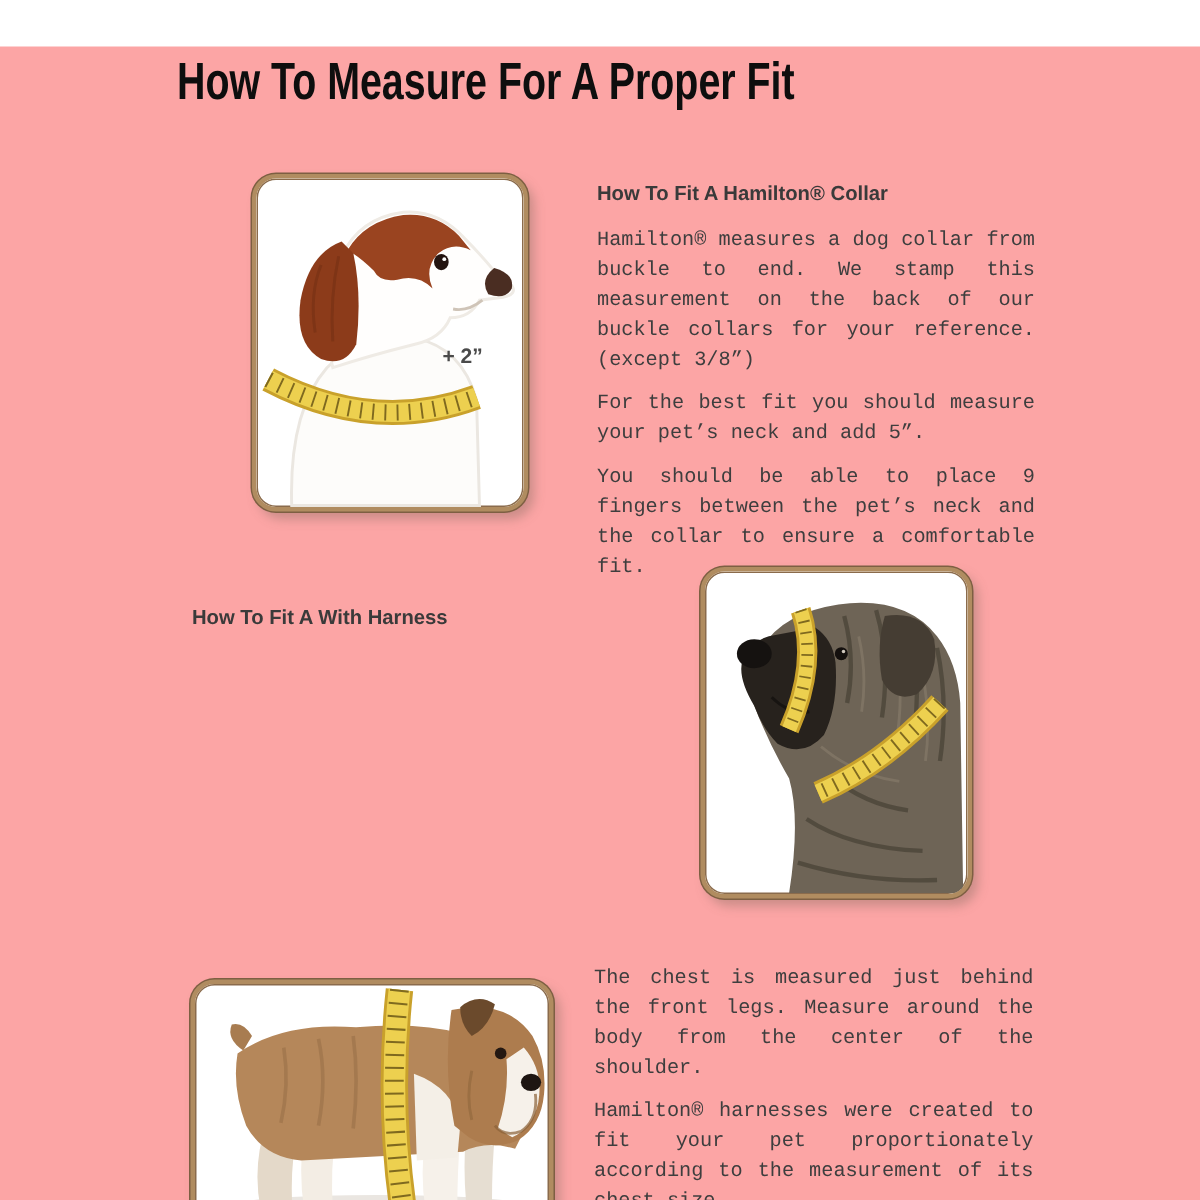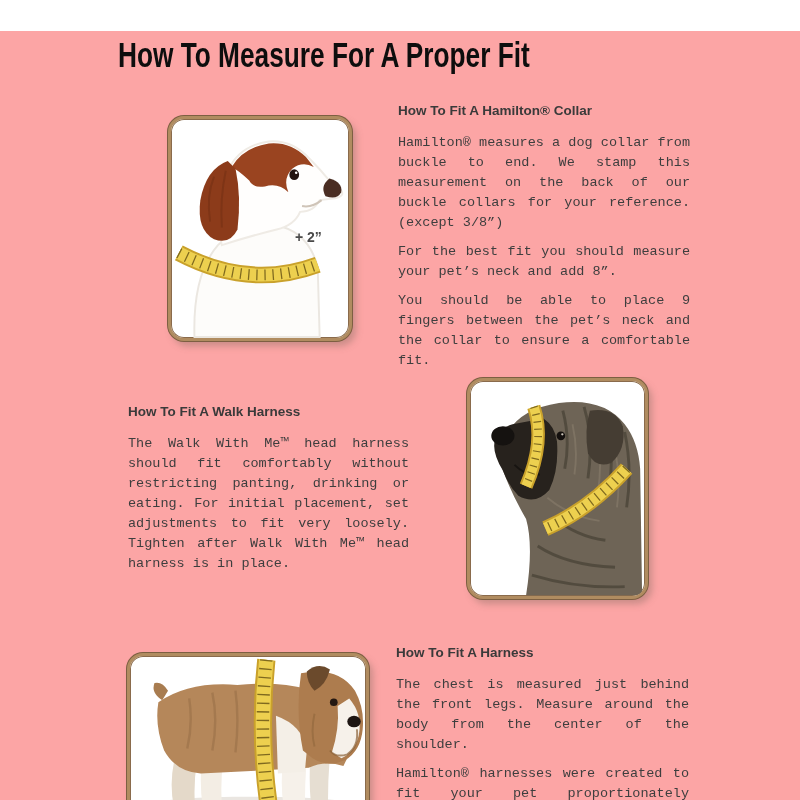--- a/index.html
+++ b/index.html
@@ -55,30 +55,29 @@
 
       <g>
         <path d="M8 136 Q80 174 150 148" stroke="#c9a12b" stroke-width="17" fill="none"></path>
         <path d="M8 136 Q80 174 150 148" stroke="#edd04f" stroke-width="13" fill="none"></path>
         <path d="M8 136 Q80 174 150 148" stroke="#5a470f" stroke-width="11" stroke-dasharray="1.3 7" fill="none" opacity=".75"></path>
       </g>
     </svg>
     <span class="tape-note">+ 2”</span>
   </div>
 
-  <div class="text-block" style="left:398px;top:70px;width:292px;">
+  <div class="text-block" style="left:398px;top:88px;width:292px;">
     <h3>How To Fit A Hamilton® Collar</h3>
     <p>Hamilton® measures a dog collar from buckle to end.  We stamp this measurement on the back of our buckle collars for your reference. (except 3/8”)</p>
-    <p>For the best fit you should measure your pet’s neck and add 8”.</p>
+    <p>For the best fit you should measure your pet’s neck and add 5”.</p>
     <p>You should be able to place 9 fingers between the pet’s neck and the collar to ensure a comfortable fit.</p>
   </div>
 
   <div class="text-block" style="left:128px;top:371px;width:281px;">
-    <h3>How To Fit A Walk Harness</h3>
-    <p>The Walk With Me™ head harness should fit comfortably without restricting panting, drinking or eating. For initial placement, set adjustments to fit very loosely. Tighten after Walk With Me™ head harness is in place.</p>
+    <h3>How To Fit A With Harness</h3>
   </div>
 
   <div class="photo-frame" style="left:467px;top:347px;width:175px;height:215px;">
     <svg viewBox="0 0 181 221">
 
       <path d="M58 221 Q66 170 58 142 Q44 118 34 92 Q26 70 38 54 Q52 28 92 22 Q138 16 160 44 Q174 62 176 90 L178 221 Z" fill="#6e6456"></path>
 
       <path d="M96 30 Q104 60 98 90 M118 26 Q128 60 122 100 M140 34 Q150 70 144 110 M160 52 Q168 90 162 130 M86 140 Q110 160 140 164 M70 170 Q100 190 150 192 M64 200 Q110 214 160 212" stroke="#3d362c" stroke-width="3" fill="none" opacity=".55"></path>
       <path d="M106 44 Q112 70 108 96 M130 46 Q138 80 132 116 M150 70 Q156 100 152 130 M80 120 Q104 140 134 144" stroke="#8d8170" stroke-width="2" fill="none" opacity=".5"></path>
 
@@ -133,20 +132,19 @@
 
       <g>
         <path d="M140 4 Q132 78 142 152" stroke="#c9a12b" stroke-width="19" fill="none"></path>
         <path d="M140 4 Q132 78 142 152" stroke="#edd04f" stroke-width="15" fill="none"></path>
         <path d="M140 4 Q132 78 142 152" stroke="#5a470f" stroke-width="13" stroke-dasharray="1.4 7.5" fill="none" opacity=".75"></path>
       </g>
     </svg>
   </div>
 
   <div class="text-block" style="left:396px;top:612px;width:293px;">
-    <h3>How To Fit A Harness</h3>
     <p>The chest is measured just behind the front legs. Measure around the body from the center of the shoulder.</p>
     <p>Hamilton® harnesses were created to fit your pet proportionately according to the measurement of its chest size.</p>
   </div>
 
   <div class="ground-shadow"></div>
 
 </div>
 
 </body></html>

